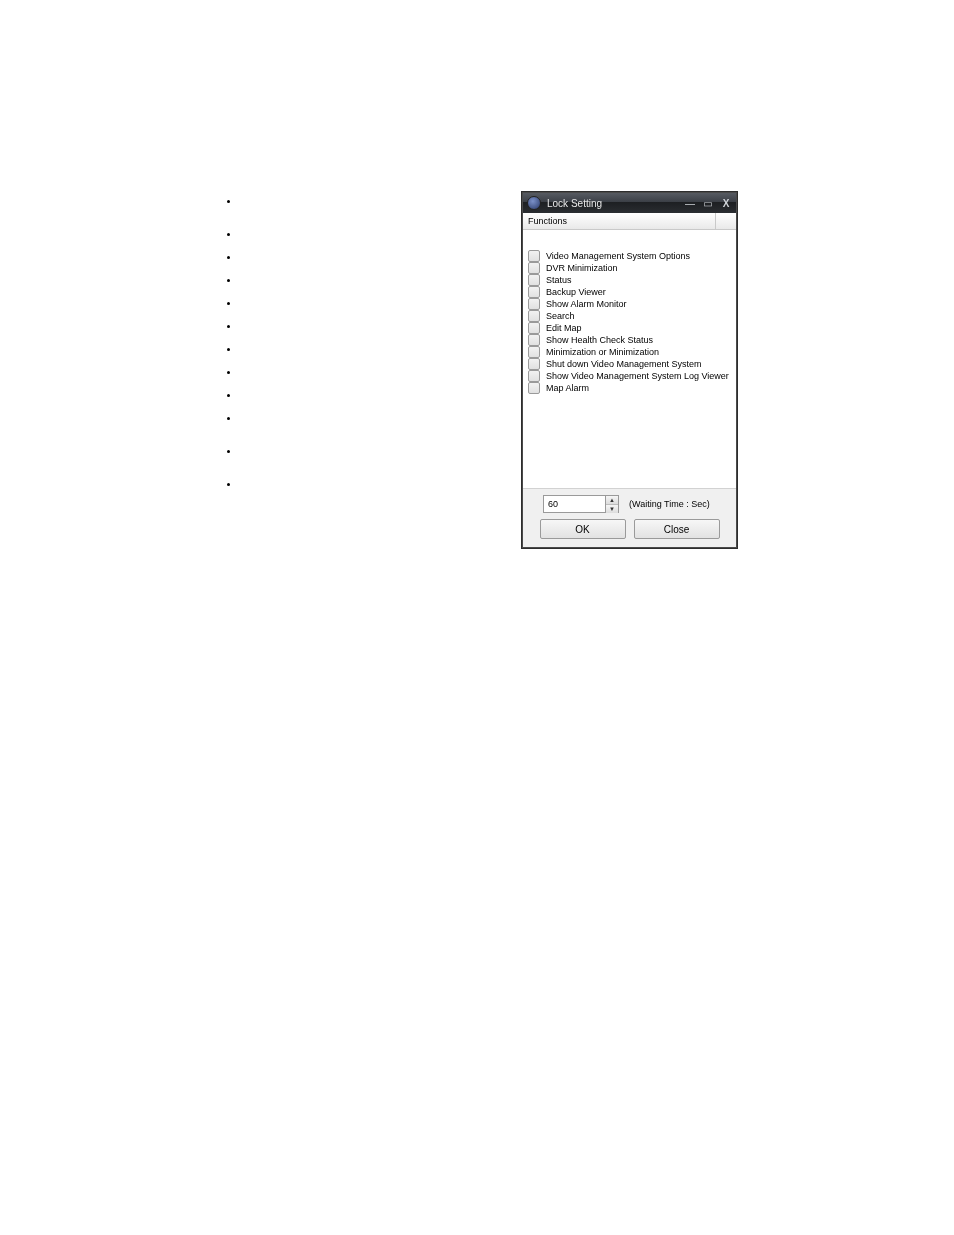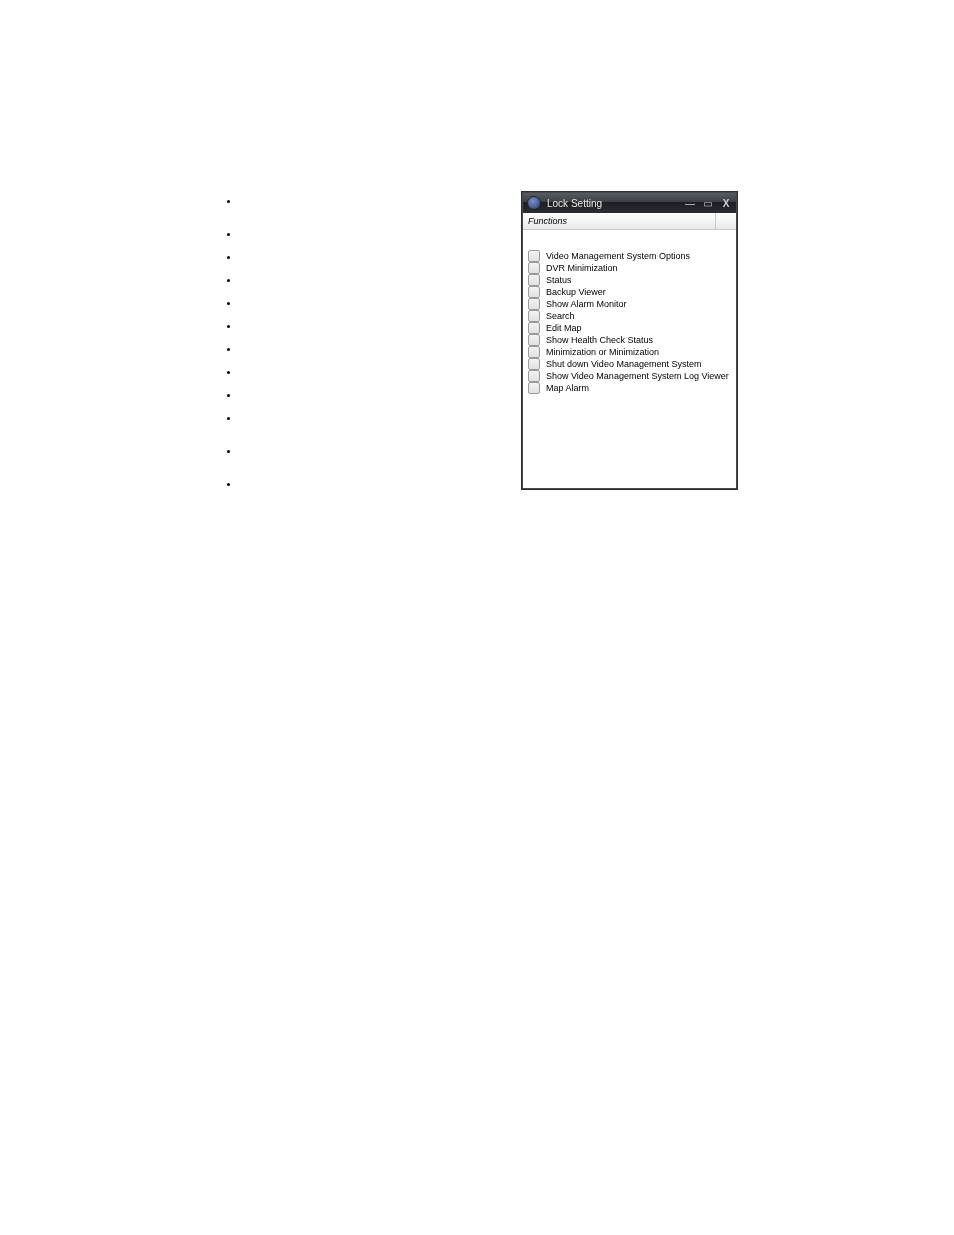--- a/index.html
+++ b/index.html
@@ -72,21 +72,20 @@
   }
   .col-header {
     height: 16px;
     background: linear-gradient(#ffffff, #e9e9e9);
     border-bottom: 1px solid #c9c9c9;
     display: flex;
     align-items: center;
     padding-left: 5px;
     font-size: 9px;
     color: #000;
-    font-style: italic;
   }
   .col-header .col-left {
     flex: 1;
   }
   .col-header .col-right {
     width: 20px;
     border-left: 1px solid #c9c9c9;
     height: 100%;
     background: linear-gradient(#ffffff, #e9e9e9);
   }
@@ -255,13 +254,29 @@
       <div class="func-item">
         <div class="cb"></div>
         <span>Show Video Management System Log Viewer</span>
       </div>
       <div class="func-item">
         <div class="cb"></div>
         <span>Map Alarm</span>
       </div>
     </div>
 
+  <div class="bottom-panel">
+    <div class="wait-row">
+      <div class="spin-input">
+        <div class="val">60</div>
+        <div class="spin-btns">
+          <div class="sb">▲</div>
+          <div class="sb">▼</div>
+        </div>
+      </div>
+      <div class="wait-label">(Waiting Time : Sec)</div>
+    </div>
+    <div class="btn-row">
+      <div class="btn">OK</div>
+      <div class="btn">Close</div>
+    </div>
+  </div>
 </div>
 
 </body></html>

